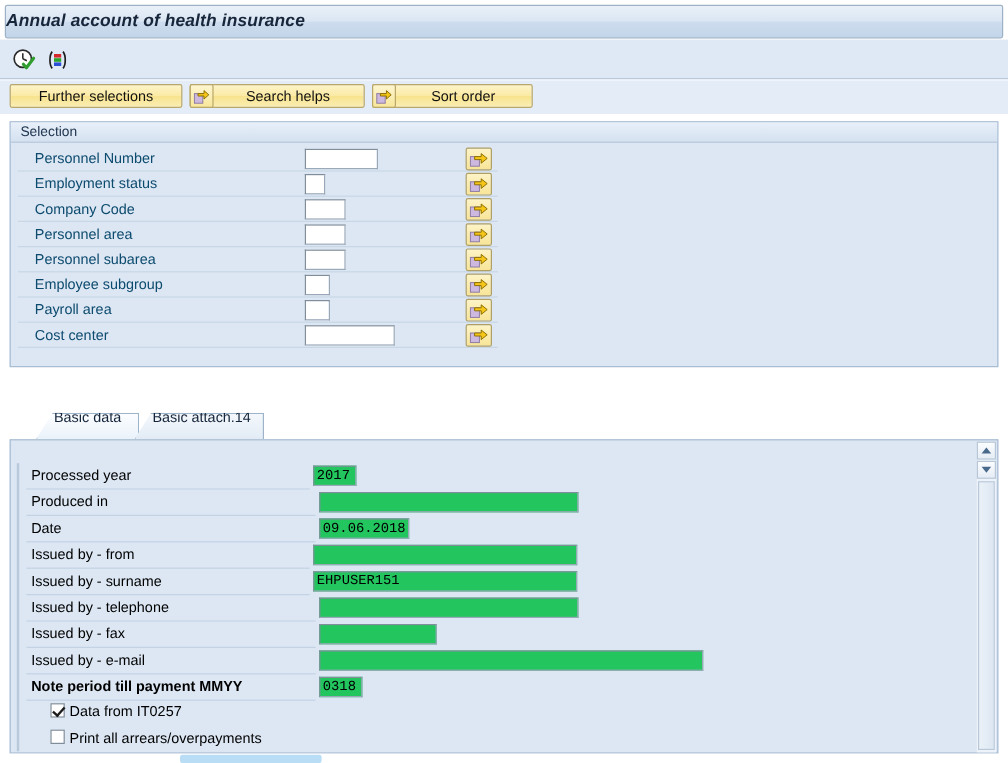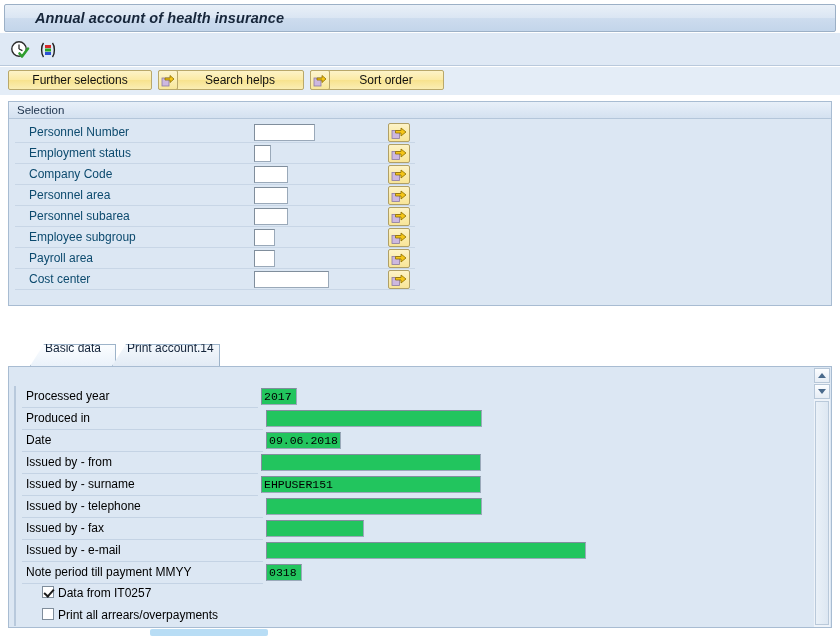--- a/index.html
+++ b/index.html
@@ -23,21 +23,21 @@
     border: 1px solid #9cb0c6;
     border-radius: 2px;
     box-sizing: border-box;
     display: flex; align-items: center;
   }
   .titlebar .title-text {
     font-size: 14.5px;
     font-weight: bold;
     font-style: italic;
     color: #17263a;
-    padding-left: 30px;
+    padding-left: 0;
     letter-spacing: .1px;
     white-space: nowrap;
   }
 
   
   .icontoolbar {
     position: absolute;
     left: 0; top: 33px; width: 840px; height: 33px;
     background: #dfe9f5;
     border-bottom: 1px solid #b9c9dc;
@@ -440,21 +440,21 @@
         <svg width="16" height="14" viewBox="0 0 16 14">
           <rect x="1" y="4.5" width="7.5" height="8" fill="#cdb8e0" stroke="#8b7aa0" stroke-width=".8"></rect>
           <path d="M4.5 4.5 L10 4.5 L10 2 L15 6 L10 10 L10 7 L4.5 7 Z" fill="#f5c518" stroke="#8a6d00" stroke-width=".8" stroke-linejoin="round"></path>
         </svg>
       </div>
     </div>
 </div>
 
 <div class="tabstrip">
   <div class="tab t1">Basic data</div>
-  <div class="tab t2">Print account.14</div>
+  <div class="tab t2">Basic attach.14</div>
 </div>
 
 <div class="detail">
   <div class="detail-inner">
     <div id="detail-rows">
         <div class="drow" style="top: 0px; width: 790px;">
           <div class="dlbl">Processed year</div>
           <div class="underline" style="width: 236px;"></div>
         </div>
         <input class="dinput" type="text" value="2017" style="left: 245px; top: 2px; width: 36px;">
@@ -486,21 +486,21 @@
         <div class="drow" style="top: 132px; width: 790px;">
           <div class="dlbl">Issued by - fax</div>
           <div class="underline" style="width: 241px;"></div>
         </div>
         <input class="dinput" type="text" style="left: 250px; top: 134px; width: 98px;">
         <div class="drow" style="top: 154px; width: 790px; padding-left: 44px;">
           <div class="dlbl">Issued by - e-mail</div>
           <div class="underline" style="width: 241px;"></div>
         </div>
         <input class="dinput" type="text" style="left: 250px; top: 156px; width: 320px;">
-        <div class="drow" style="top: 176px; width: 790px;">
+        <div class="drow" style="top: 176px; width: 790px; font-weight: bold;">
           <div class="dlbl">Note period till payment MMYY</div>
           <div class="underline" style="width: 241px;"></div>
         </div>
         <input class="dinput" type="text" value="0318" style="left: 250px; top: 178px; width: 36px;">
       </div>
     <div id="detail-checkboxes">
         <div class="cbrow" style="top: 200px;">
           <span class="cbox checked"></span>
           <span>Data from IT0257</span>
         </div>

